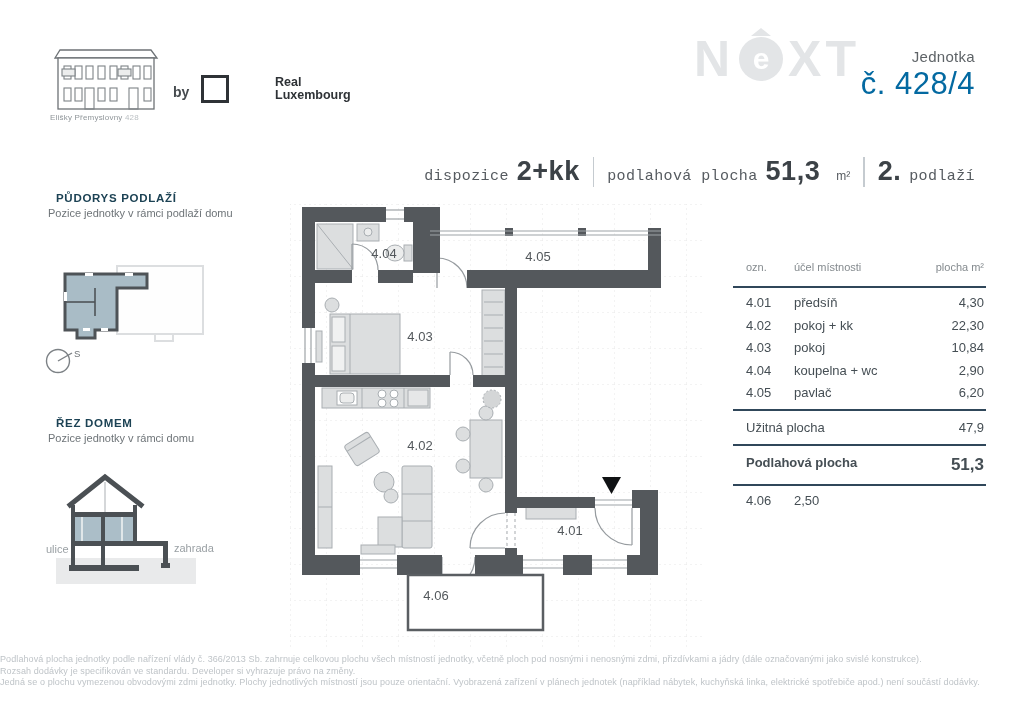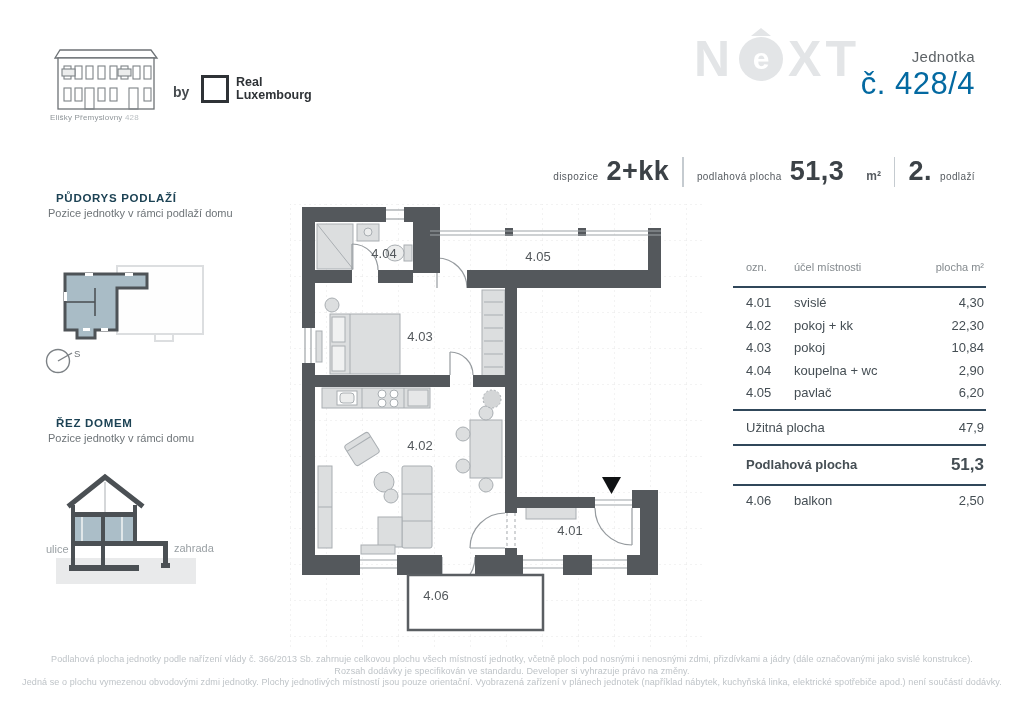--- a/index.html
+++ b/index.html
@@ -4,64 +4,64 @@
 <style>
   html,body{margin:0;padding:0;background:#fff;width:1024px;height:724px;overflow:hidden;
     font-family:"Liberation Sans","DejaVu Sans",sans-serif;-webkit-font-smoothing:antialiased;}
   .abs{position:absolute;}
   #stage{position:relative;width:1024px;height:724px;background:#fff;}
 
   
   #bld-caption{left:50px;top:113px;font-size:8px;color:#8f9599;letter-spacing:.2px;}
   #bld-caption .num{color:#bcc1c4;}
   #by-label{left:173px;top:84px;font-size:14px;font-weight:bold;color:#464b4f;}
-  #rl-logo{left:201px;top:75px;display:flex;align-items:center;}
+  #rl-logo{left:201px;top:75px;display:flex;align-items:center;gap:39px;}
   #rl-square{width:22px;height:22px;border:3px solid #2e3236;margin-right:7px;}
   #rl-name{font-size:12.5px;font-weight:bold;color:#2e3236;line-height:13.5px;}
 
   
   #next-wm{left:694px;top:30px;display:flex;align-items:center;color:#e3e5e7;
     font-weight:bold;font-size:50px;letter-spacing:4px;}
   #next-e{position:relative;width:44px;height:44px;border-radius:50%;background:#e3e5e7;
     margin:0 5px;display:flex;align-items:center;justify-content:center;
     color:#fff;font-size:30px;letter-spacing:0;}
   #next-e::before{content:"";position:absolute;top:-9px;left:12px;width:0;height:0;
     border-left:10px solid transparent;border-right:10px solid transparent;
     border-bottom:8px solid #e3e5e7;}
 
   #unit-label{right:49px;top:48px;font-size:15px;color:#5e6367;letter-spacing:.3px;}
   #unit-number{right:49px;top:66px;font-size:31px;color:#0369a1;letter-spacing:.5px;}
 
   
   #summary{right:49px;top:156px;display:flex;align-items:baseline;white-space:nowrap;}
-  #summary .sm{font-size:10px;color:#565b60;letter-spacing:.4px;}
+  #summary .sm{font-size:15px;color:#565b60;letter-spacing:.4px;font-family:Liberation Mono, monospace;}
   #summary .lg{font-size:27px;font-weight:600;color:#3c4247;letter-spacing:.5px;}
-  #summary .unit{font-size:12px;color:#565b60;margin-left:22px;font-weight:bold;}
+  #summary .unit{font-size:12px;color:#565b60;margin-left:16px;}
   #summary .gap{width:8px;}
   .vsep{width:1.5px;height:30px;background:#c5cbd0;margin:0 13px;align-self:center;}
 
   
   .side-title{left:48px;font-size:11.5px;font-weight:bold;color:#1c4254;letter-spacing:.7px;padding-left:8px;}
   .side-sub{left:48px;font-size:11px;color:#6e7478;}
 
   
   #room-table{left:733px;top:261px;width:253px;color:#454e54;}
   .rt-head{display:flex;font-size:11px;color:#848a8e;padding:0 2px 7px 13px;}
   .rt-row{display:flex;font-size:13px;padding:0 2px 0 13px;line-height:18.5px;margin:4px 0;}
   .c-ozn{width:48px;flex:none;}
   .c-name{flex:1;}
   .c-area{flex:none;text-align:right;}
   .rt-rule{border:none;border-top:2px solid #30475a;margin:6px 0;}
-  .rt-sum{display:flex;font-size:13px;padding:3px 2px 3px 13px;align-items:center;}
+  .rt-sum{display:flex;font-size:13px;padding:3px 2px 3px 13px;align-items:flex-start;}
   .rt-sum .c-name{font-size:13px;}
   #rt-floor .c-name{font-weight:bold;}
   #rt-floor .c-area{font-weight:bold;font-size:17px;}
 
   
-  #footer{left:0;right:0;top:654px;text-align:center;font-size:9px;line-height:11.5px;
+  #footer{left:0;right:0;top:654px;text-align:left;font-size:9px;line-height:11.5px;
     color:#bfc4c8;letter-spacing:.1px;}
 
   svg text{font-family:"Liberation Sans","DejaVu Sans",sans-serif;}
   .plan-label{fill:#53585c;font-size:13px;}
 </style>
 </head>
 <body>
 
 <div id="stage">
 
@@ -328,21 +328,21 @@
     <div class="rt-head">
       <span class="c-ozn">ozn.</span>
       <span class="c-name">účel místnosti</span>
       <span class="c-area">plocha m²</span>
     </div>
     <hr class="rt-rule">
     <div id="room-rows">
 
         <div class="rt-row">
           <span class="c-ozn">4.01</span>
-          <span class="c-name">svislé</span>
+          <span class="c-name">předsíň</span>
           <span class="c-area">4,30</span>
         </div>
 
         <div class="rt-row">
           <span class="c-ozn">4.02</span>
           <span class="c-name">pokoj + kk</span>
           <span class="c-area">22,30</span>
         </div>
 
         <div class="rt-row">
@@ -369,21 +369,20 @@
       <span class="c-area">47,9</span>
     </div>
     <hr class="rt-rule">
     <div class="rt-sum" id="rt-floor">
       <span class="c-name">Podlahová plocha</span>
       <span class="c-area">51,3</span>
     </div>
     <hr class="rt-rule">
     <div class="rt-row">
       <span class="c-ozn">4.06</span>
-      <span class="c-name">balkon</span>
       <span class="c-area">2,50</span>
     </div>
   </div>
 
   <div class="abs" id="footer">
 
   <div>Podlahová plocha jednotky podle nařízení vlády č. 366/2013 Sb. zahrnuje celkovou plochu všech místností jednotky, včetně ploch pod nosnými i nenosnými zdmi, přizdívkami a jádry (dále označovanými jako svislé konstrukce).</div>
       <div>Rozsah dodávky je specifikován ve standardu. Developer si vyhrazuje právo na změny.</div>
       <div>Jedná se o plochu vymezenou obvodovými zdmi jednotky. Plochy jednotlivých místností jsou pouze orientační. Vyobrazená zařízení v plánech jednotek (například nábytek, kuchyňská linka, elektrické spotřebiče apod.) není součástí dodávky.</div>
     </div>

